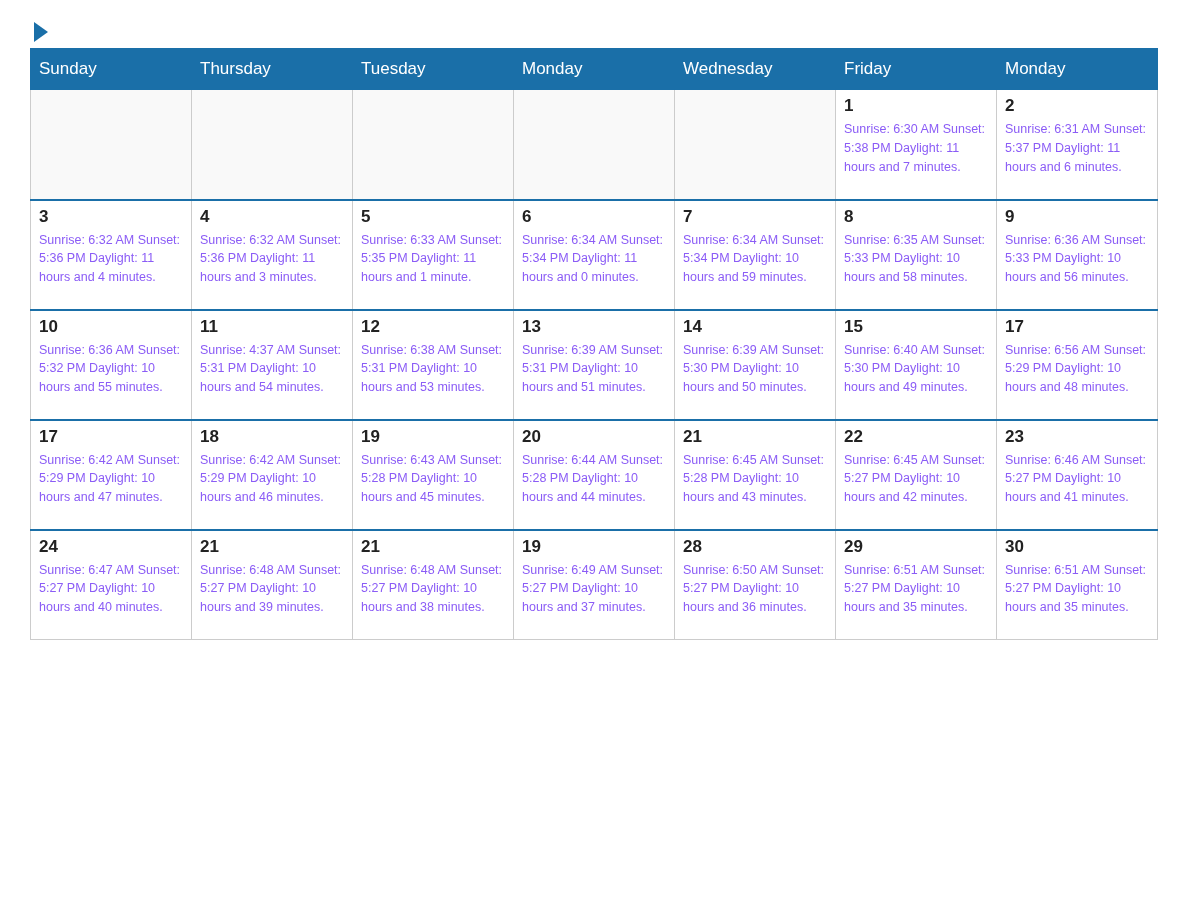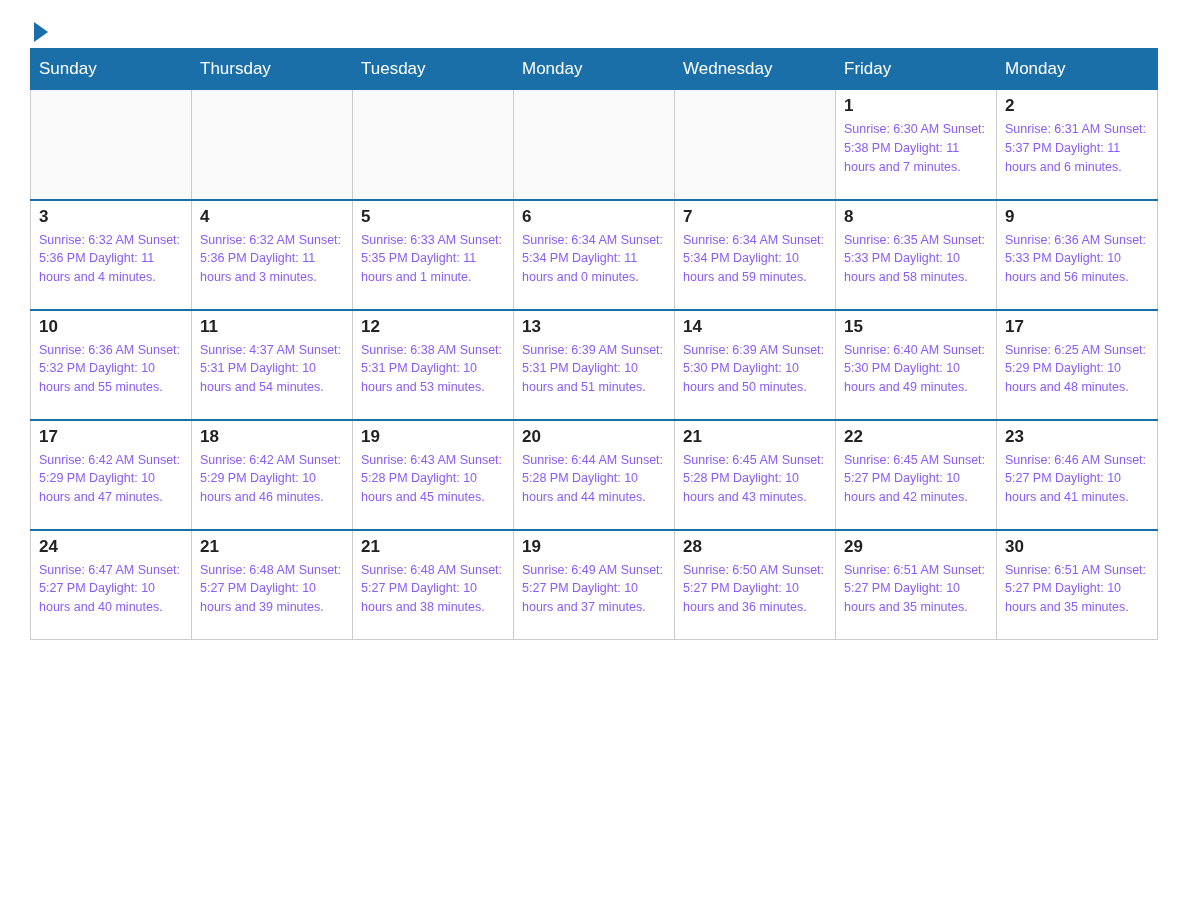--- a/index.html
+++ b/index.html
@@ -228,21 +228,21 @@
 Daylight: 10 hours and 50 minutes.</div>
         </td>
         <td>
           <span class="day-number">15</span>
           <div class="day-info">Sunrise: 6:40 AM
 Sunset: 5:30 PM
 Daylight: 10 hours and 49 minutes.</div>
         </td>
         <td>
           <span class="day-number">17</span>
-          <div class="day-info">Sunrise: 6:25 AM
+          <div class="day-info">Sunrise: 6:56 AM
 Sunset: 5:29 PM
 Daylight: 10 hours and 48 minutes.</div>
         </td>
       </tr>
       <tr class="row-divider">
         <td>
           <span class="day-number">17</span>
           <div class="day-info">Sunrise: 6:42 AM
 Sunset: 5:29 PM
 Daylight: 10 hours and 47 minutes.</div>

